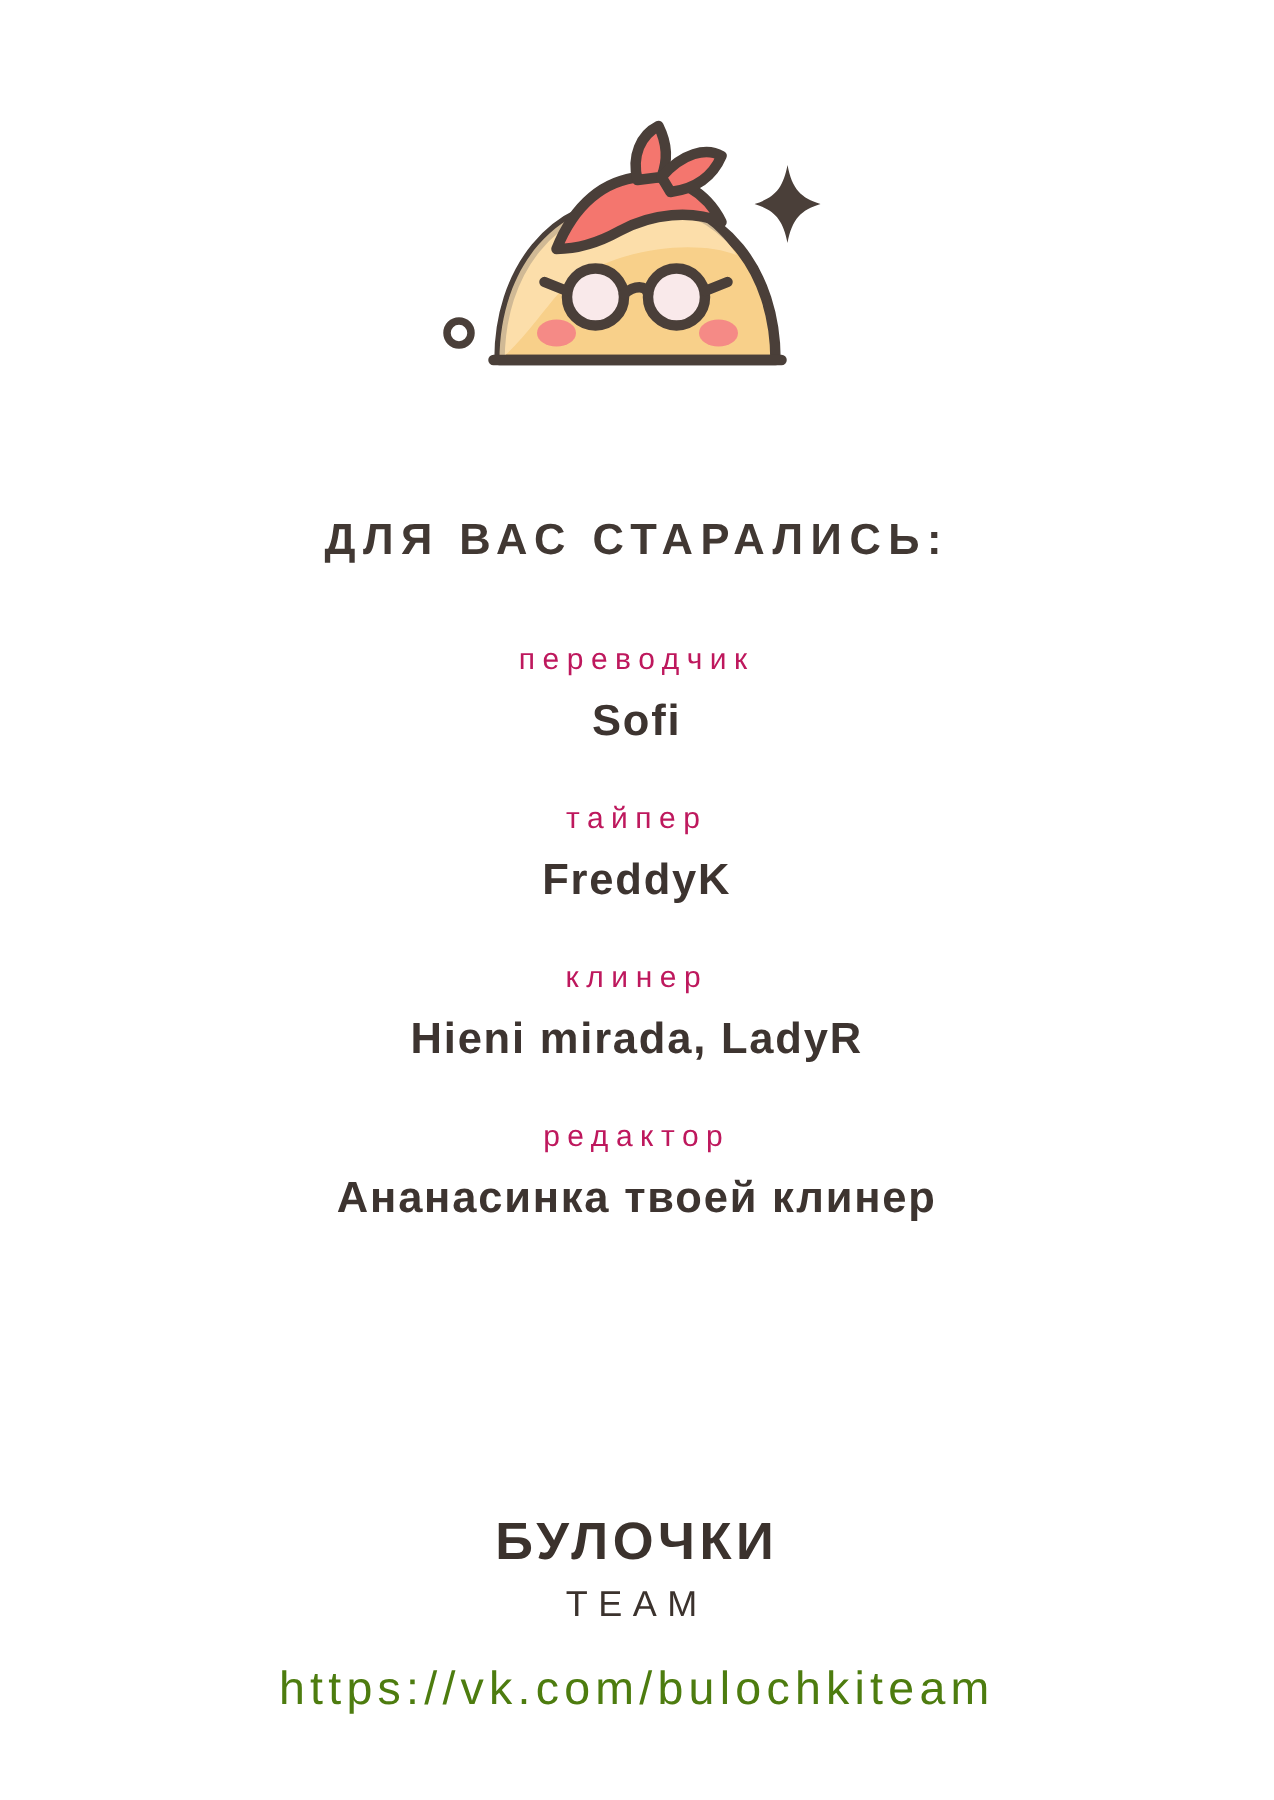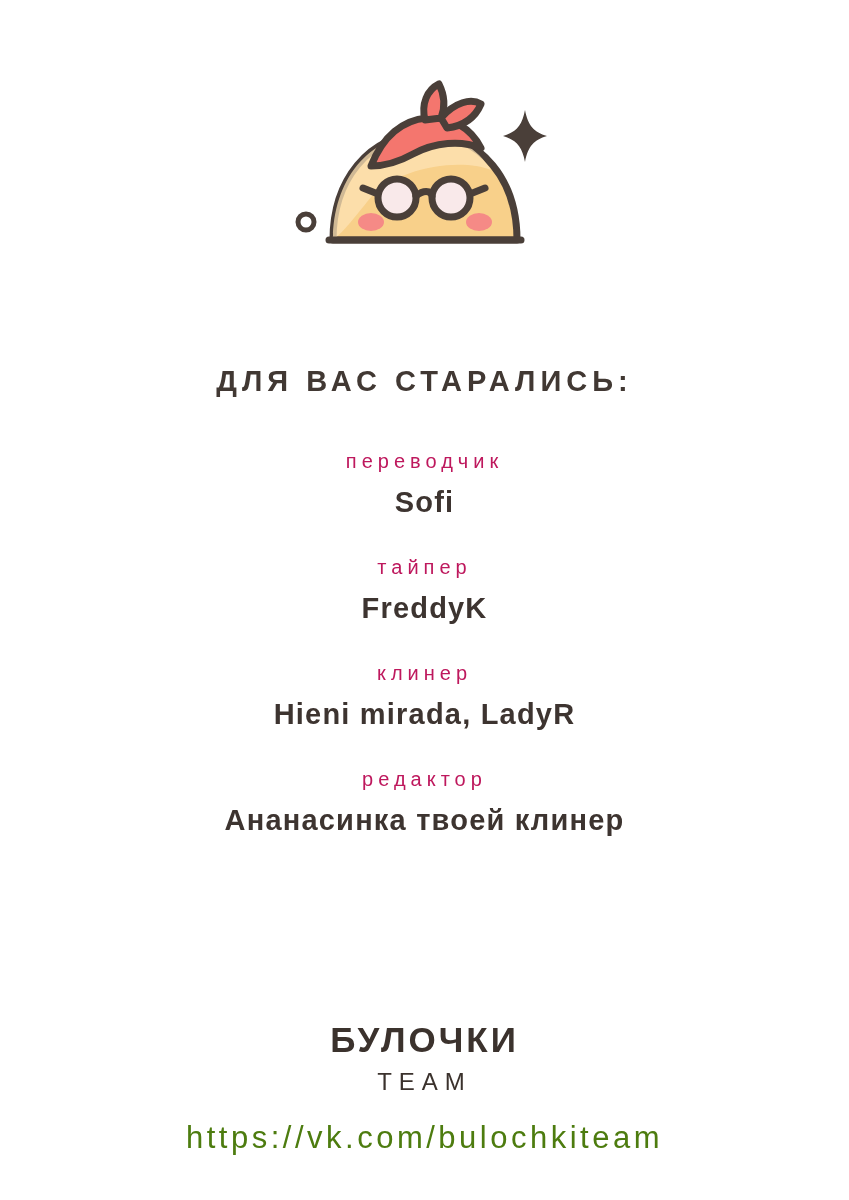--- a/index.html
+++ b/index.html
@@ -28,21 +28,21 @@
   .mascot-wrap {
     margin-top: 62px;
     width: 300px;
     height: 215px;
     position: relative;
   }
   .mascot-wrap svg { display: block; }
 
   
   .heading {
-    margin-top: 88px;
+    margin-top: 67px;
     font-size: 29px;
     font-weight: bold;
     letter-spacing: 5px;
     color: #413833;
     text-align: center;
   }
 
   
   .credits {
     margin-top: 52px;
@@ -67,21 +67,21 @@
     font-weight: bold;
     letter-spacing: 1.2px;
     color: #3d3430;
   }
 
   
   .footer {
     position: absolute;
     left: 0;
     right: 0;
-    bottom: 44px;
+    bottom: 56px;
     display: flex;
     flex-direction: column;
     align-items: center;
     text-align: center;
   }
   .team-name {
     font-size: 35px;
     font-weight: bold;
     letter-spacing: 3px;
     color: #3b322d;

